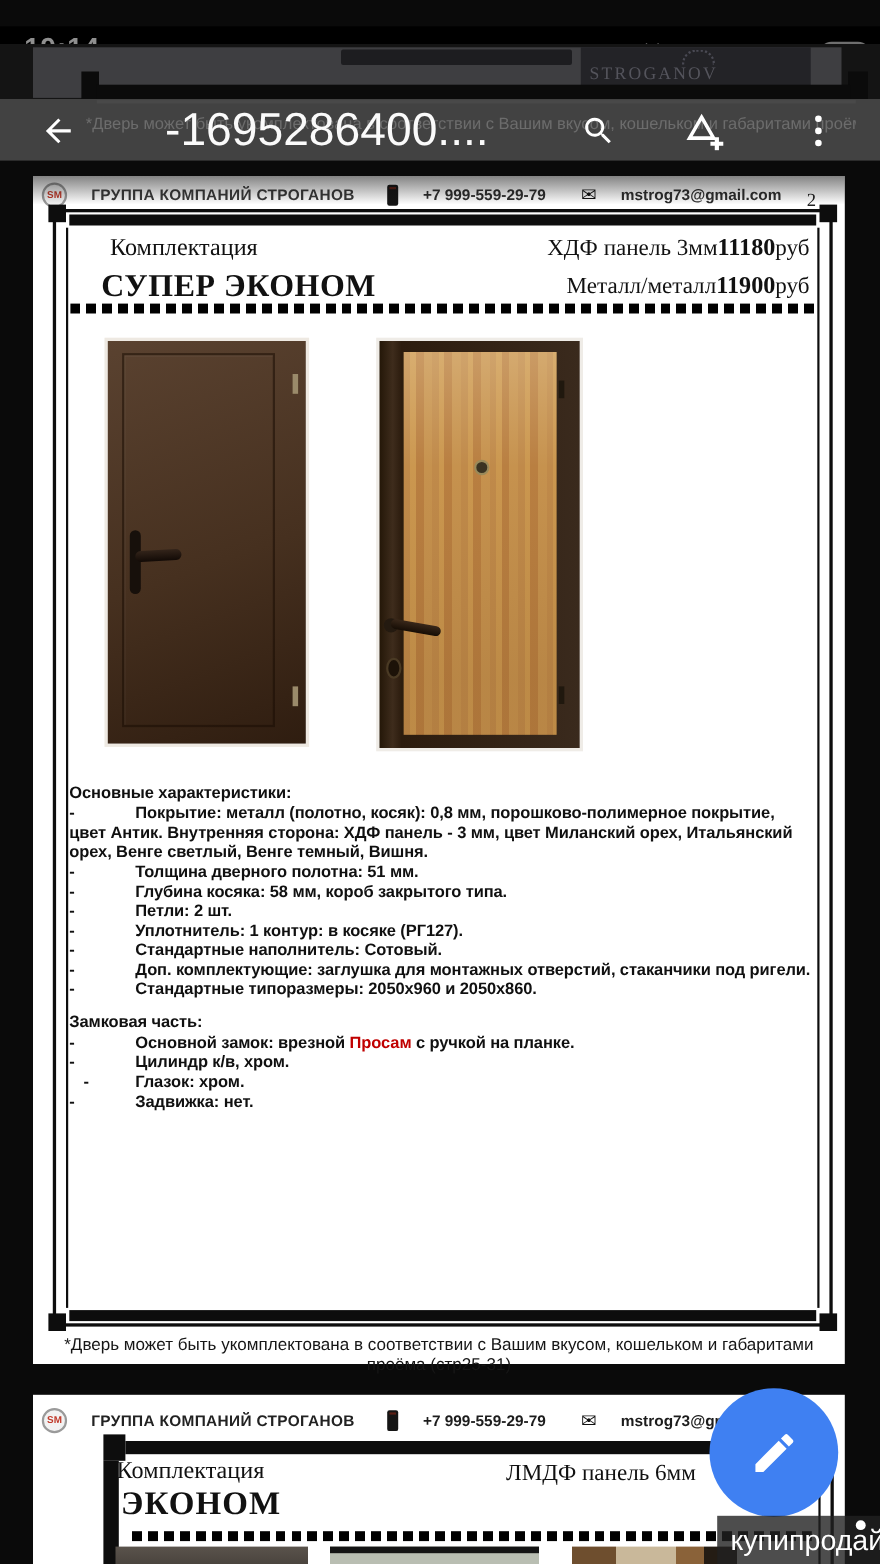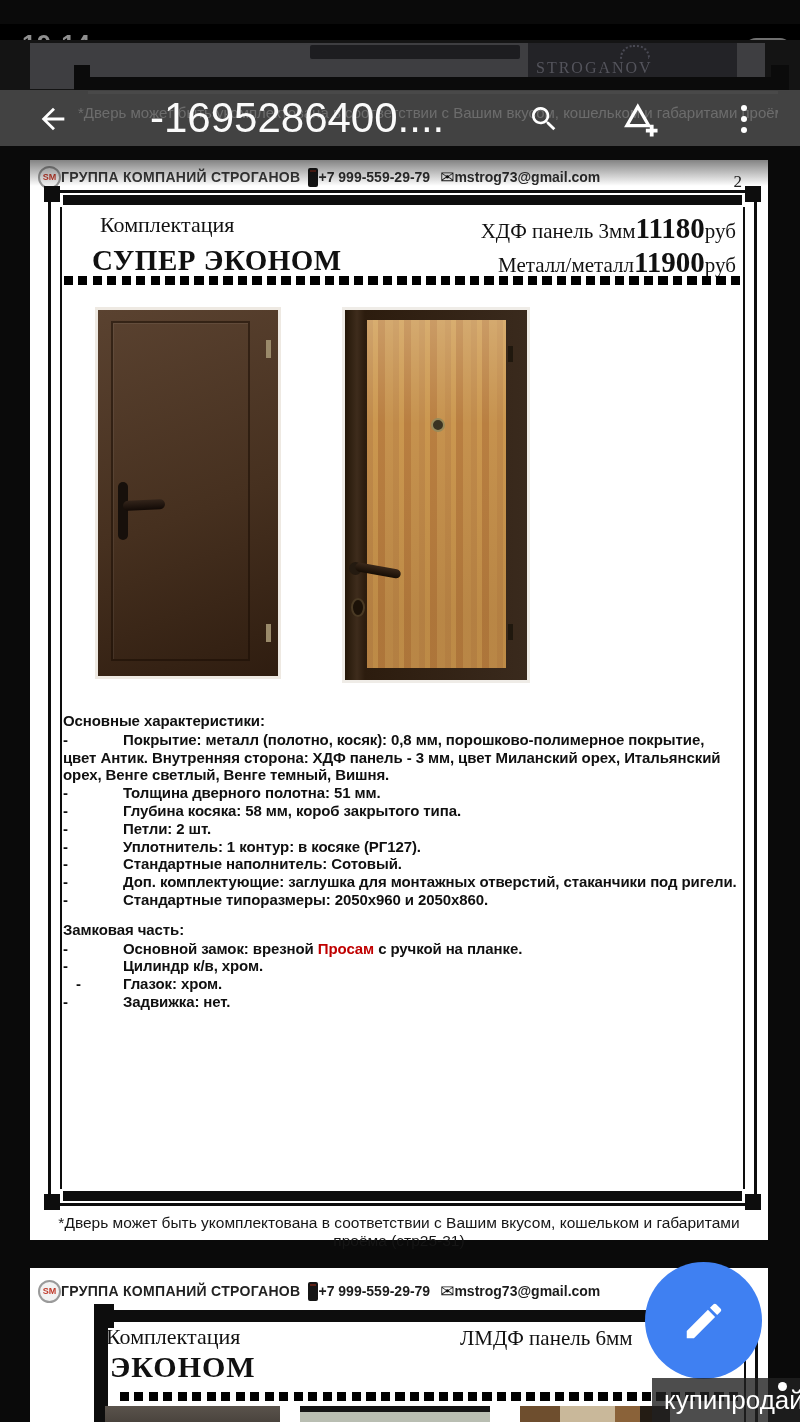--- a/index.html
+++ b/index.html
@@ -48,21 +48,21 @@
   .more-dots i{width:6px;height:6px;border-radius:50%;background:#fff;display:block;}
 
   
   .page{background:#fff;}
   .page2{left:30px;top:160px;width:738px;height:1080px;}
   .page2:before{content:"";position:absolute;left:0;top:0;width:100%;height:26px;
                 background:linear-gradient(rgba(8,8,8,0.5),rgba(8,8,8,0));pointer-events:none;z-index:5;}
   .page3{left:30px;top:1268px;width:738px;height:154px;}
 
   
-  .doc-head{left:8px;display:flex;align-items:center;gap:0;height:26px;}
+  .doc-head{left:8px;display:flex;align-items:center;gap:22px;height:26px;}
   .logo-sm{width:23px;height:23px;border-radius:50%;border:2px solid #9a9a9a;display:flex;align-items:center;justify-content:center;
            font-size:9px;font-weight:700;color:#c03a2b;background:#f2f2f2;box-sizing:border-box;}
   .dh-company{font-size:14px;font-weight:700;color:#3a3a3a;letter-spacing:0.3px;}
   .ph-icon{width:10px;height:19px;background:#151515;border-radius:2px;position:relative;margin-left:8px;}
   .ph-icon:after{content:"";position:absolute;left:2px;top:2px;right:2px;height:2px;background:#5c1f14;}
   .dh-phone{font-size:14px;font-weight:700;color:#2e2e2e;}
   .mail-icon{font-size:17px;color:#111;line-height:1;margin-left:10px;}
   .dh-mail{font-size:14px;font-weight:700;color:#2e2e2e;}
   .pageno{font-size:17px;color:#222;font-family:"Liberation Serif",serif;}
 
@@ -74,21 +74,21 @@
   .frame .c1{left:-7px;top:-7px;}.frame .c2{right:-7px;top:-7px;}
   .frame .c3{left:-7px;bottom:-7px;}.frame .c4{right:-7px;bottom:-7px;}
   .frame .inner-v{position:absolute;left:9px;right:9px;top:14px;bottom:14px;
                   border-left:2px solid #0d0d0d;border-right:2px solid #0d0d0d;}
 
   .serif{font-family:"Liberation Serif",serif;}
   .kit-label{font-size:22px;color:#111;}
   .kit-name{font-size:29px;font-weight:700;color:#111;letter-spacing:0.5px;}
   .price-row{display:flex;align-items:baseline;justify-content:flex-end;}
   .price-label{font-size:21px;color:#111;}
-  .price-value{font-size:29px;font-weight:700;color:#111;}
+  .price-value{font-size:22px;font-weight:700;color:#111;}
   .price-unit{font-size:21px;color:#111;}
   .dotline{height:9px;background:repeating-linear-gradient(90deg,#000 0 9px,transparent 9px 14.5px);}
 
   
   .door-l{left:68px;top:150px;width:180px;height:366px;background:linear-gradient(160deg,#5a4230 0%,#46301f 55%,#2f1d10 100%);box-shadow:0 0 0 3px #eee9e2;}
   .door-l .inl{position:absolute;left:13px;top:11px;right:28px;bottom:15px;border:2px solid rgba(25,12,4,0.55);box-shadow:inset 1px 1px 0 rgba(255,255,255,0.07);}
   .door-l .plate{position:absolute;left:20px;top:172px;width:10px;height:58px;background:#17100b;border-radius:5px;}
   .door-l .lever{position:absolute;left:25px;top:190px;width:42px;height:10px;background:linear-gradient(#33241a,#120a06);border-radius:5px;transform:rotate(-3deg);}
   .door-l .hg{position:absolute;right:7px;width:5px;height:18px;background:#9a8a6a;}
   .door-l .hg1{top:30px;}.door-l .hg2{bottom:34px;}

